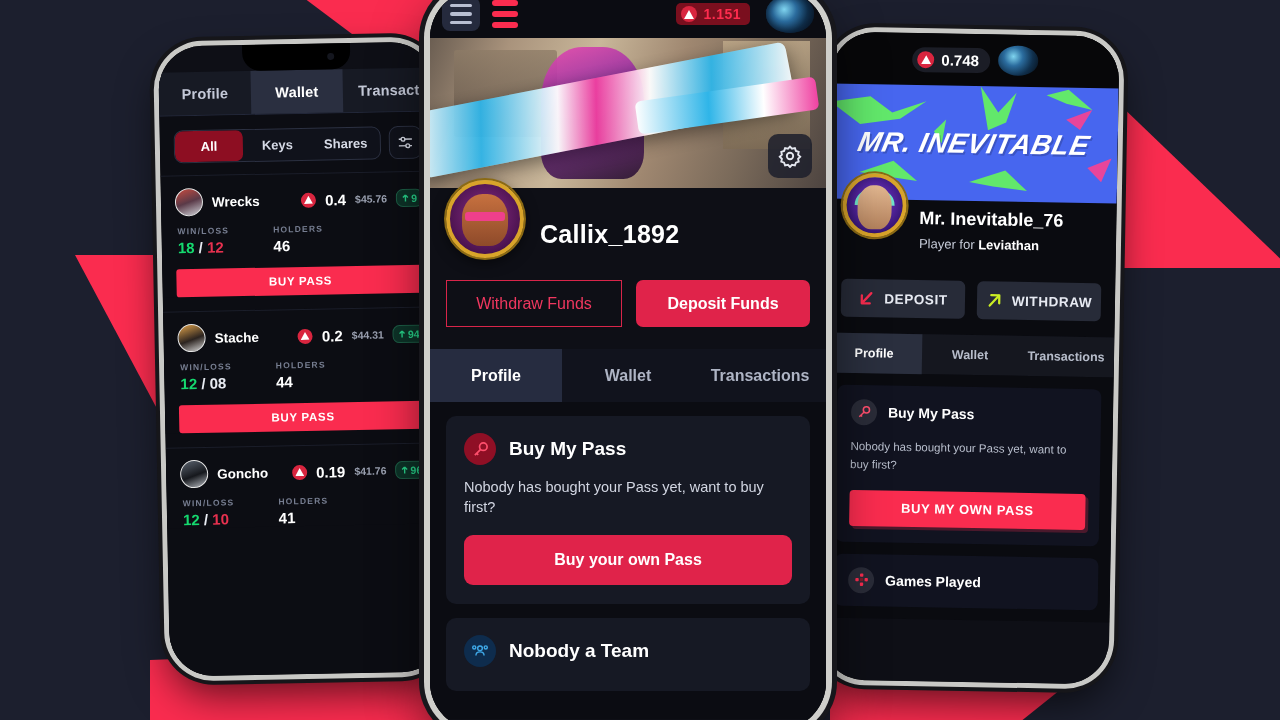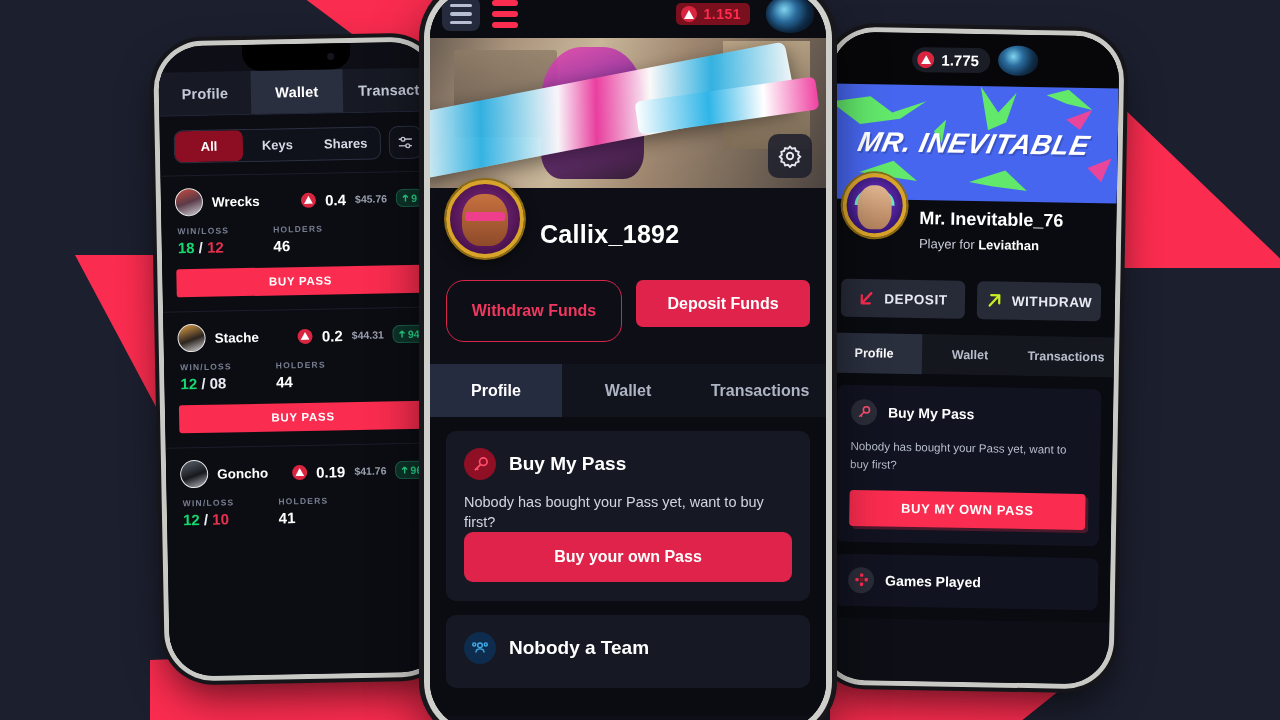--- a/index.html
+++ b/index.html
@@ -174,23 +174,23 @@
     width:46px;height:52px;border-radius:45% 45% 40% 40%;
     background:linear-gradient(180deg,#c7713f 0%,#8e4a2a 100%);
   }
   .c-av-glasses{
     position:absolute;left:50%;top:40%;transform:translateX(-50%);
     width:40px;height:9px;border-radius:3px;background:#ef3f8c;
   }
   .c-uname{ font-size:25px;font-weight:700;color:#fff; letter-spacing:.3px;}
   .c-actions{ display:flex; gap:14px; padding-bottom:22px; }
   .btn-outline{
-    flex:1; height:62px; border:1.5px solid #d8254a; border-radius:18px;
+    flex:1; height:47px; border:1.5px solid #d8254a; border-radius:0;
     background:transparent; display:flex;align-items:center;justify-content:center;
-    font-size:16px;font-weight:700;color:#f0375f;
+    font-size:16px;font-weight:400;color:#f0375f;
   }
   .btn-solid{
     flex:1; height:47px; border-radius:7px; background:#e0234a;
     display:flex;align-items:center;justify-content:center;
     font-size:16px;font-weight:700;color:#fff;
   }
 
   .c-tabs{ display:flex; height:53px; background:#11131d; }
   .c-tab{ flex:1; display:flex;align-items:center;justify-content:center;
           font-size:16px;font-weight:700;color:#aeb4c4;}
@@ -204,21 +204,21 @@
   .card-head{ display:flex; align-items:center; gap:13px; }
   .card-icon{
     width:32px;height:32px;border-radius:50%;flex:0 0 32px;
     display:flex;align-items:center;justify-content:center;
   }
   .ic-key{ background:#8f0f25; }
   .ic-team{ background:#0e2c4d; }
   .card-title{ font-size:19px;font-weight:700;color:#fff;}
   .card-sub{ font-size:14.5px;color:#d2d6e2; margin-top:13px; line-height:1.35;}
   .card-cta{
-    height:50px;background:#e0234a;border-radius:9px;
+    margin-top:18px;height:50px;background:#e0234a;border-radius:9px;
     display:flex;align-items:center;justify-content:center;
     font-size:16px;font-weight:700;color:#fff;
   }
 
   
   #phone-right{
     left:826px; top:34px; width:288px; height:648px;
     transform:rotate(1deg);
   }
   .r-header{ height:52px; background:#070709; display:flex;align-items:center;
@@ -549,21 +549,21 @@
 <div class="phone" id="phone-right">
   <div class="screen">
 
     <div class="r-header">
       <div class="r-balance">
         <span class="coin">
           <svg width="10" height="9" viewBox="0 0 10 9">
               <polygon points="5,0 10,9 0,9" fill="#fff"></polygon>
             </svg>
         </span>
-        <span class="r-bal-val">1.775</span>
+        <span class="r-bal-val">0.748</span>
       </div>
       <div class="r-orb"></div>
     </div>
 
     <div class="r-banner">
       <svg class="bolt" style="left:0;top:0;" width="290" height="115" viewBox="0 0 290 115">
         <path d="M0 18 L40 12 L62 28 L96 16 L70 34 L30 40 Z" fill="#62e86b"></path>
         <path d="M150 0 L168 26 L186 6 L176 36 L158 44 Z" fill="#62e86b"></path>
         <path d="M216 8 L238 2 L262 22 L236 16 Z" fill="#62e86b"></path>
         <path d="M236 32 L262 22 L250 42 Z" fill="#e8459b"></path>

